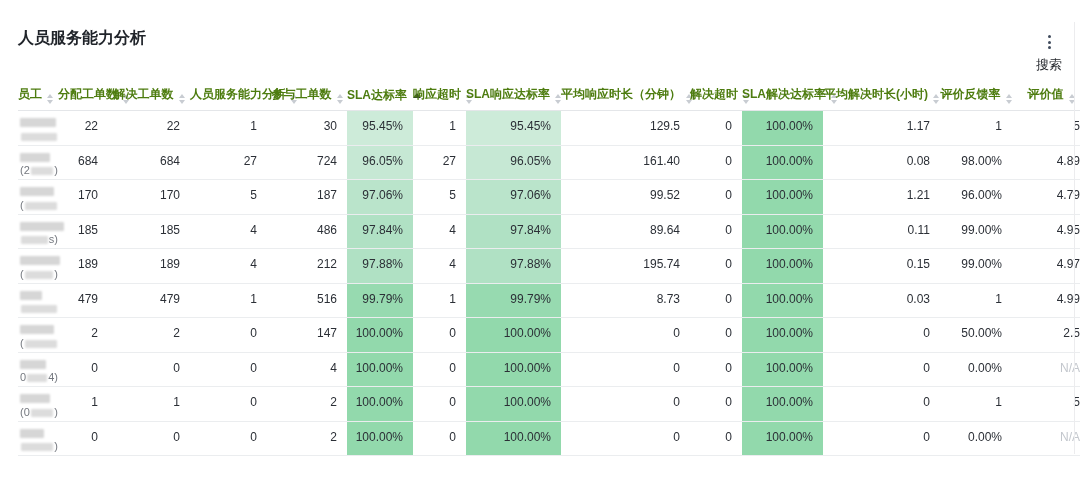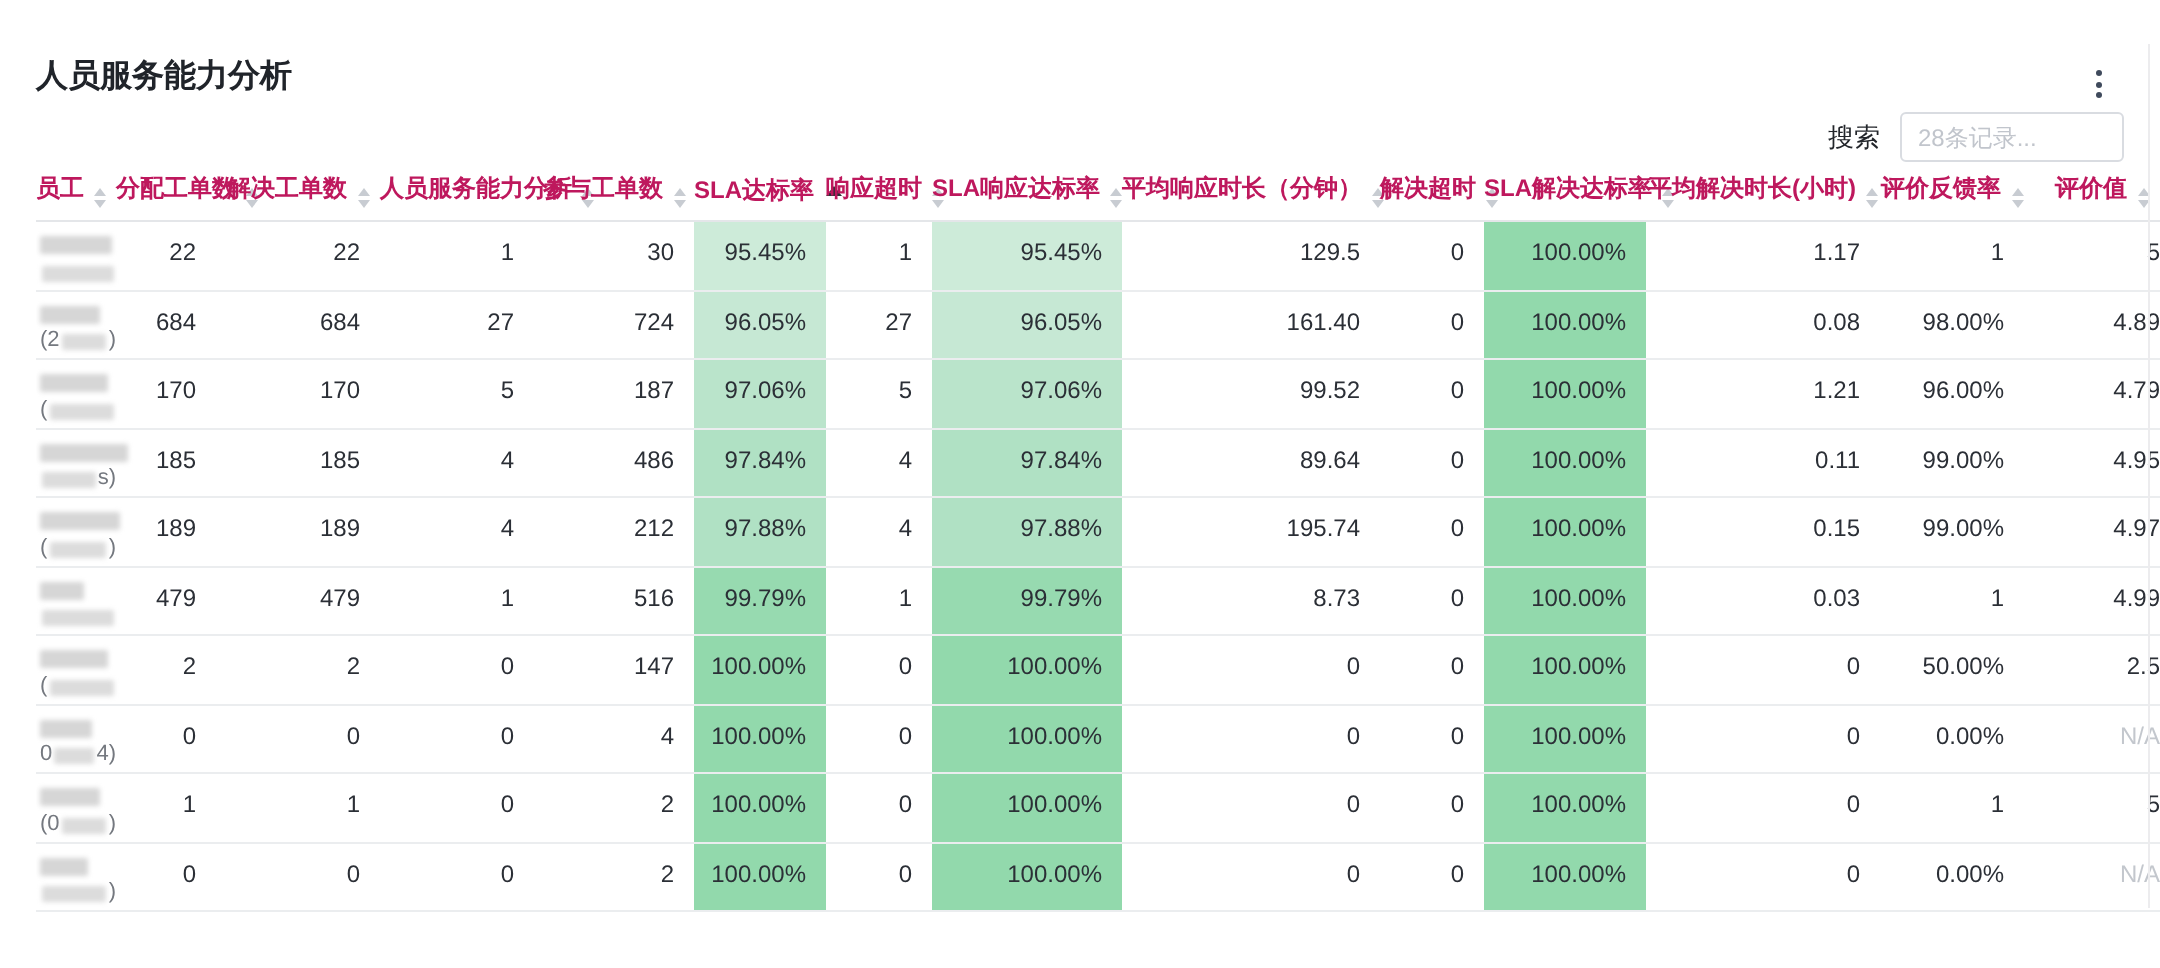--- a/index.html
+++ b/index.html
@@ -11,21 +11,21 @@
   .search-row{position:absolute;right:18px;top:56px;display:flex;align-items:center;gap:10px;}
   .search-label{font-size:13px;color:#23262b;}
   .search-input{width:112px;height:25px;box-sizing:border-box;border:1px solid #d9dce1;border-radius:3px;
     padding:0 8px;font-size:12px;color:#333;outline:none;font-family:inherit;}
   .search-input::placeholder{color:#c1c5cc;}
   .table-wrap{position:absolute;left:18px;top:86px;width:1062px;overflow:hidden;}
   table{table-layout:fixed;border-collapse:collapse;width:1072px;}
   thead tr{height:23px;}
   tbody tr{height:34.5px;border-bottom:1px solid #ebedef;}
   thead tr{border-bottom:1px solid #e4e6e9;}
-  th{font-size:12px;font-weight:700;color:#be185d;text-align:center;white-space:nowrap;
+  th{font-size:12px;font-weight:700;color:#4d7c0f;text-align:center;white-space:nowrap;
     padding:0 0 6px 0;vertical-align:bottom;overflow:visible;cursor:pointer;}
   th.left{text-align:left;}
   td{font-size:12px;color:#2b2f36;text-align:right;padding:8px 10px 0 0;vertical-align:top;
     line-height:1.2;white-space:nowrap;}
   td.emp{text-align:left;padding:5px 0 0 2px;}
   td.muted{color:#c3c7cd;}
   .emp-l1{height:12px;}
   .emp-l2{height:13px;font-size:11px;color:#74787f;margin-top:2px;display:flex;align-items:center;}
   .blur{display:inline-block;height:9px;background:#d6d6d6;border-radius:1px;filter:blur(1.3px);}
   .emp-l2 .blur{height:8px;background:#dcdcdc;margin:0 1px;}
@@ -44,21 +44,20 @@
   <h1 class="title">人员服务能力分析</h1>
 
   <div class="kebab" title="">
     <i></i>
       <i></i>
       <i></i>
   </div>
 
   <div class="search-row">
     <span class="search-label">搜索</span>
-    <input class="search-input" type="text" placeholder="28条记录..." style="">
   </div>
 
   <div class="table-wrap">
     <table>
       <colgroup id="cg">
           <col style="width: 40px;">
           <col style="width: 50px;">
           <col style="width: 82px;">
           <col style="width: 77px;">
           <col style="width: 80px;">

